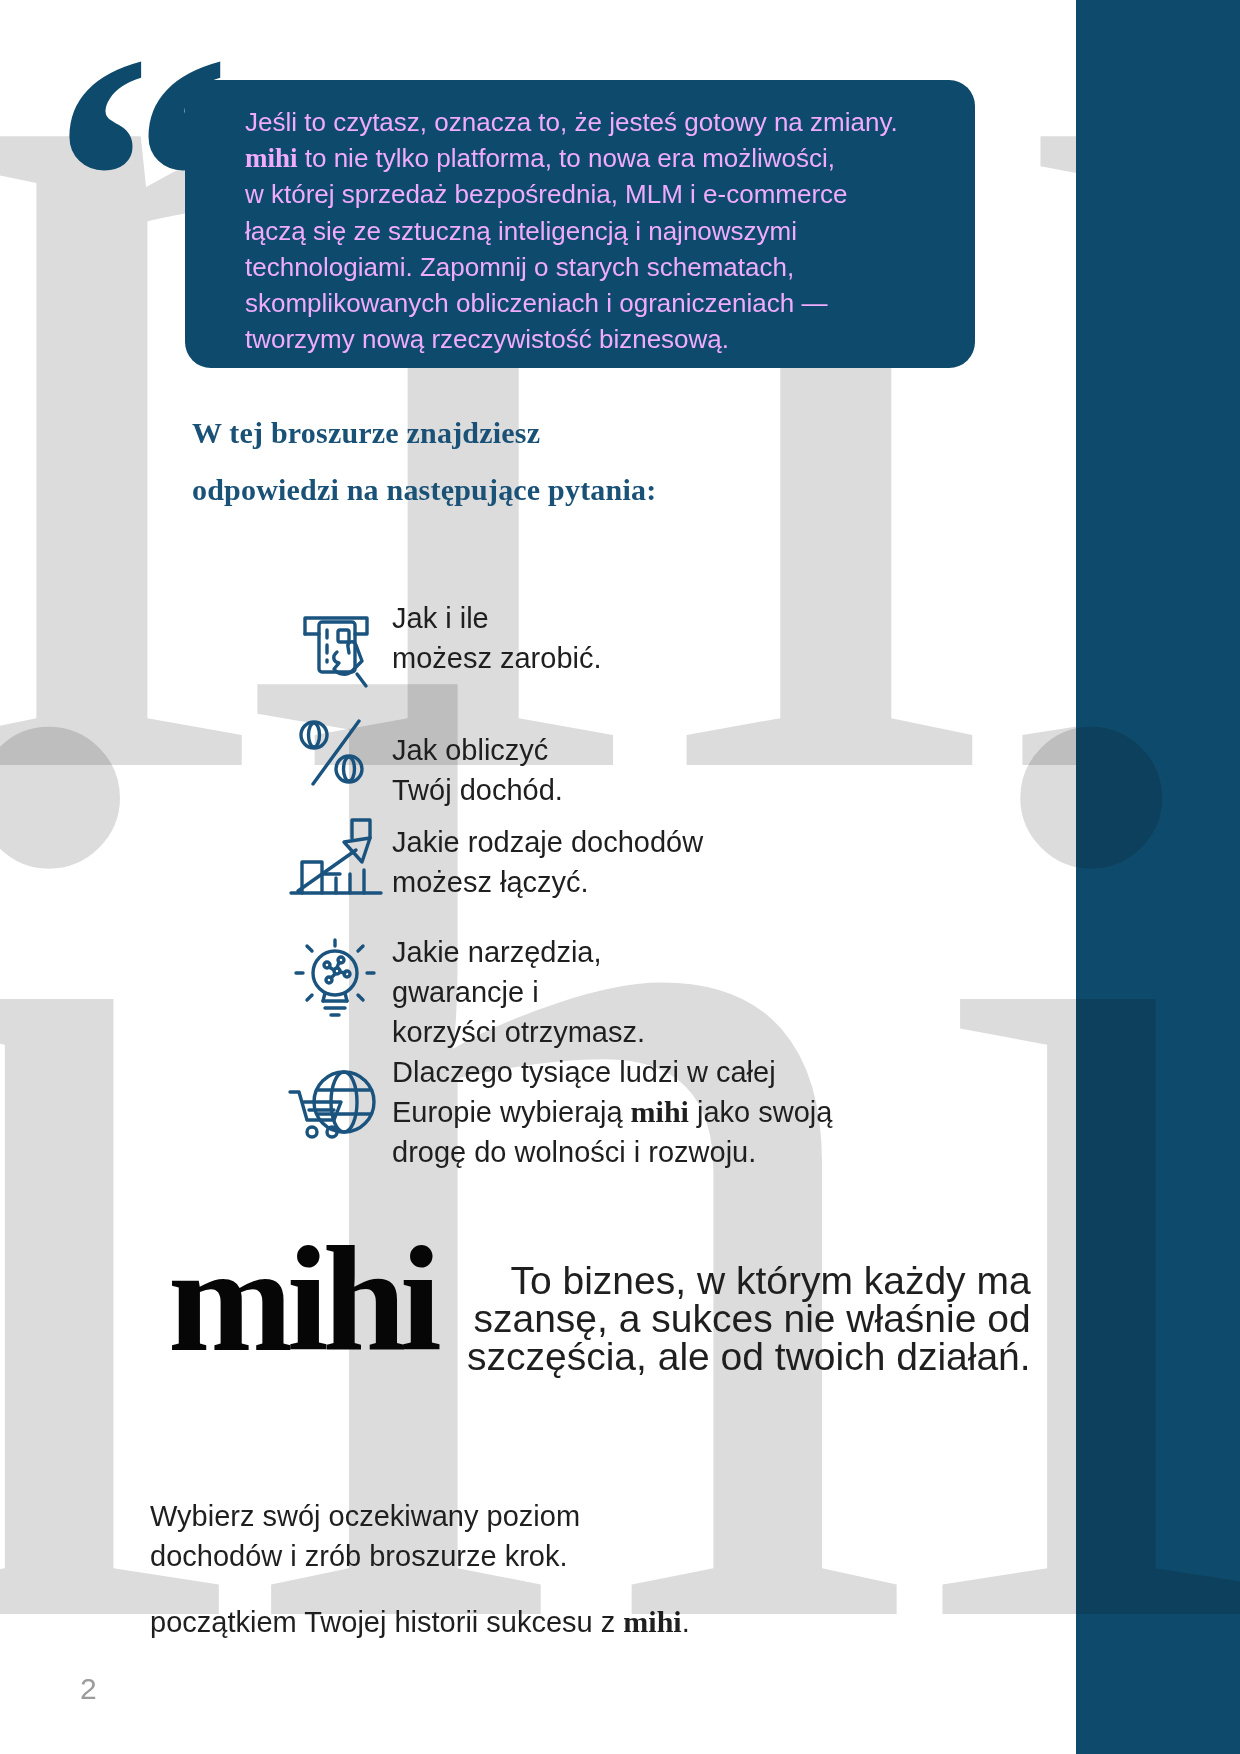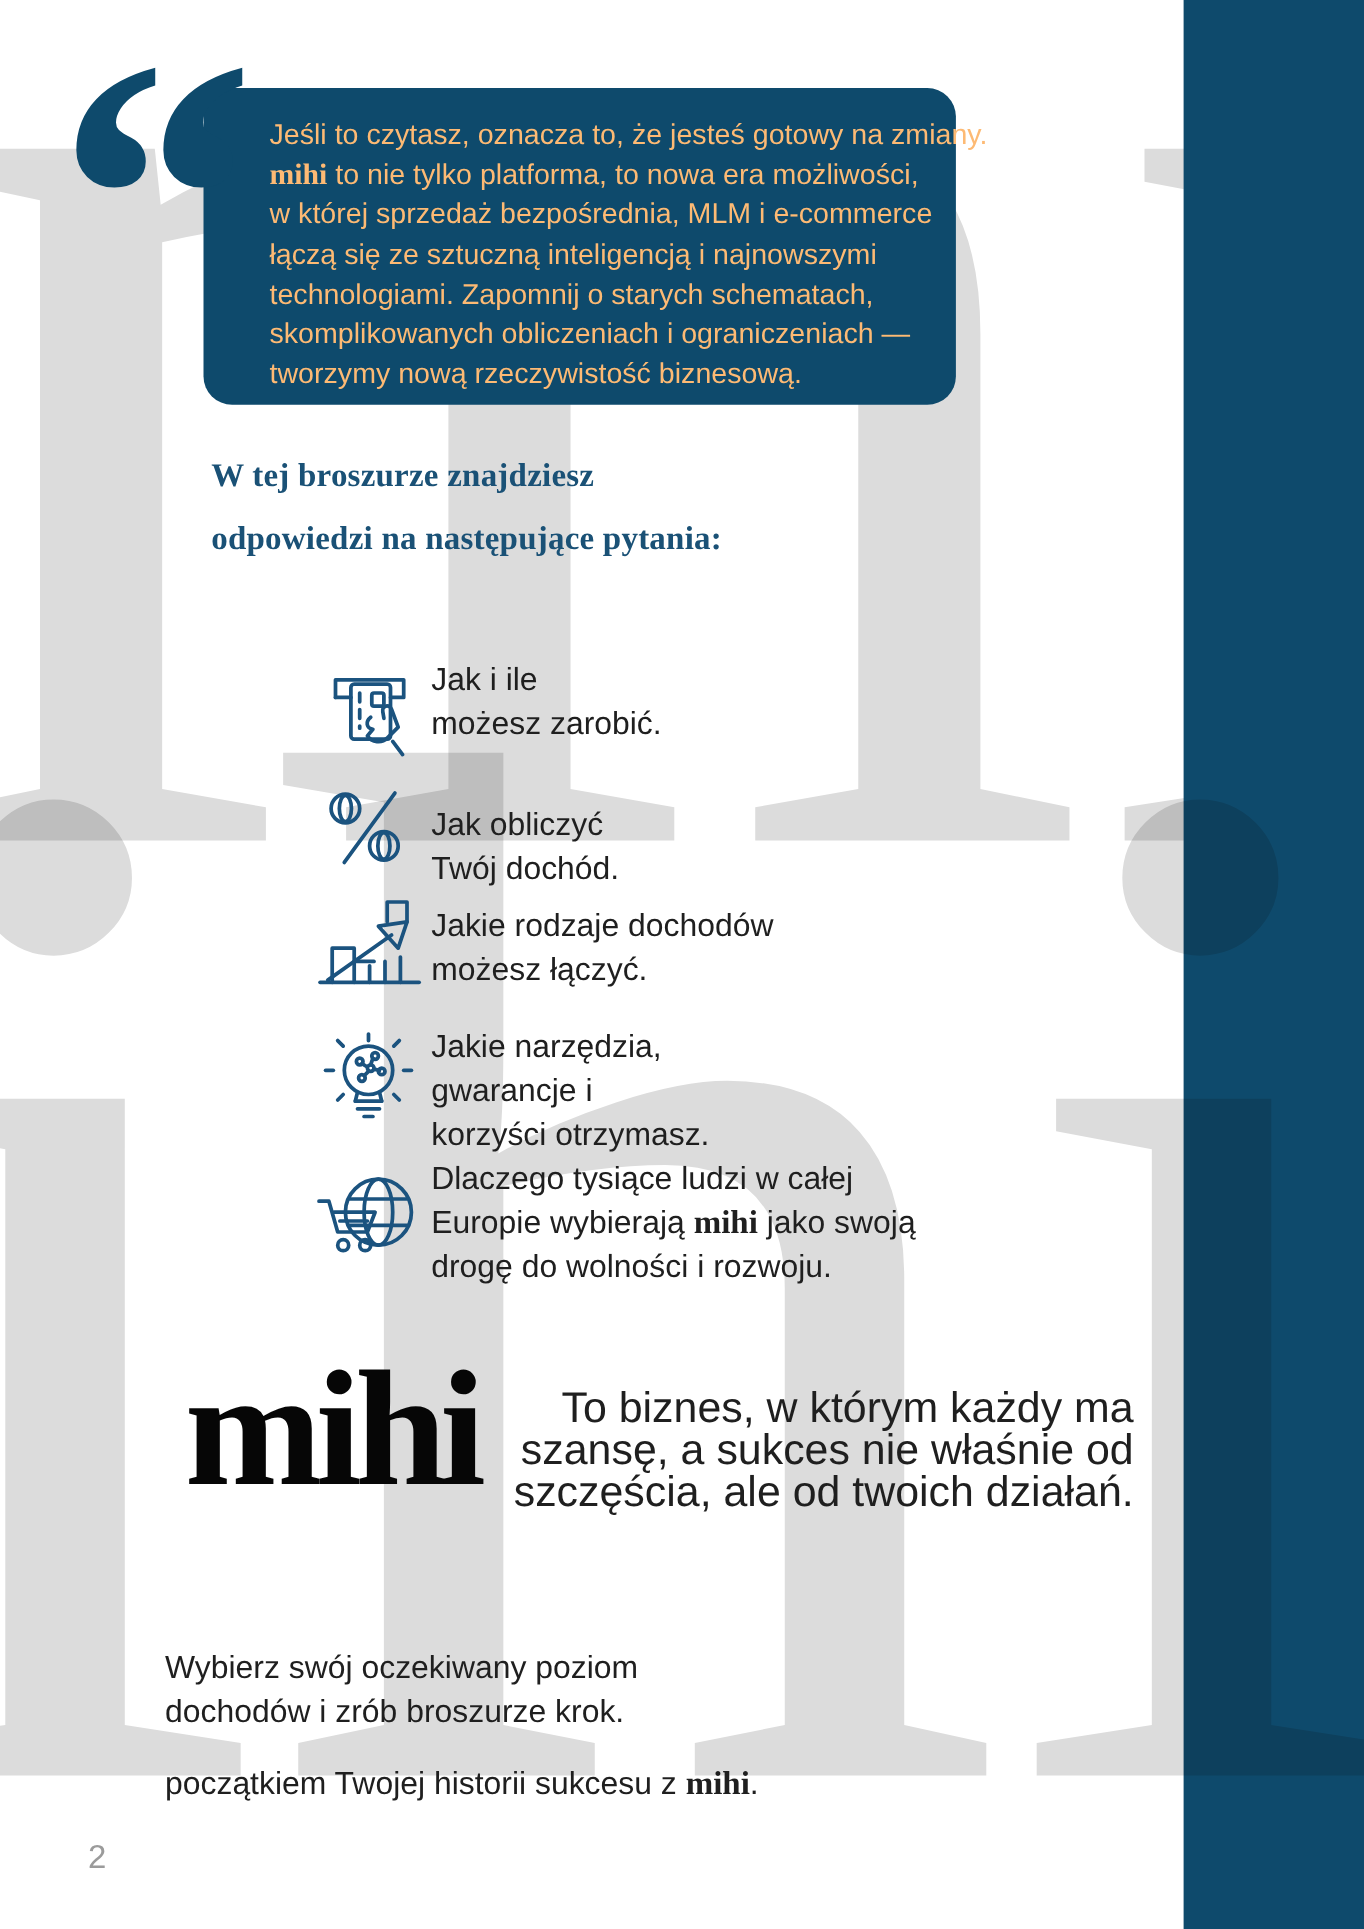--- a/index.html
+++ b/index.html
@@ -17,23 +17,23 @@
   .wm-bottom{left:-128px;top:492px;font-size:1340px;z-index:3;}
   
   .side-bar{position:absolute;right:0;top:0;width:164px;height:100%;background:#0e4a6c;z-index:2;}
   
   .quote-glyph{
     position:absolute;left:52px;top:0px;z-index:5;
     font-family:"Liberation Serif",serif;font-weight:700;font-size:360px;line-height:1;
     color:#0e4a6c;
   }
   .quote-box{
-    position:absolute;left:185px;top:80px;width:684px;height:288px;z-index:4;
+    position:absolute;left:185px;top:80px;width:790px;height:288px;z-index:4;
     background:#0e4a6c;border-radius:26px;box-sizing:border-box;
-    padding:24px 20px 0 60px;color:#fdba74;
+    padding:24px 20px 0 60px;color:#f0abfc;
   }
   .quote-box .line{font-size:26px;line-height:36.2px;white-space:nowrap;font-weight:400;}
   .brand{font-family:"Liberation Serif",serif;font-weight:700;}
   .quote-box .brand{font-size:27px;}
   
   .heading{
     position:absolute;left:192px;top:404px;z-index:4;
     font-family:"Liberation Serif",serif;font-weight:700;color:#1a5176;
     font-size:30px;line-height:57px;white-space:nowrap;letter-spacing:.2px;
   }

